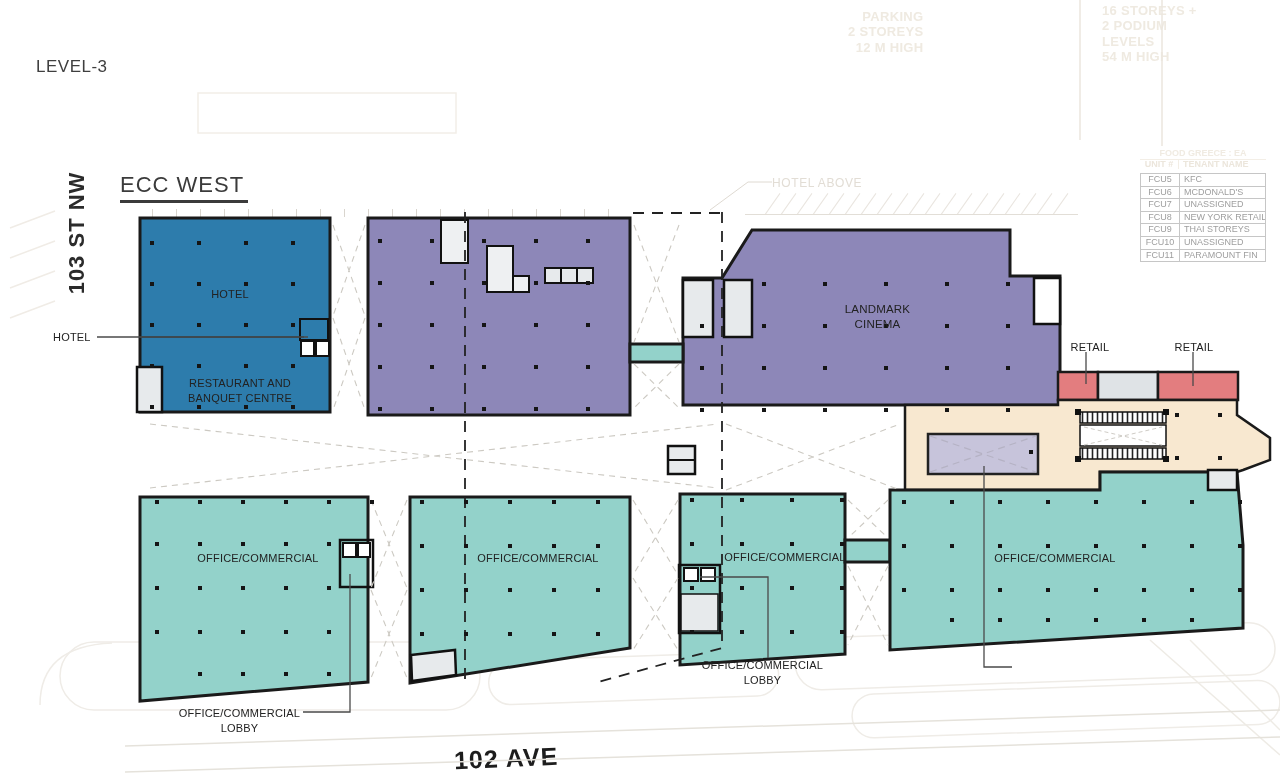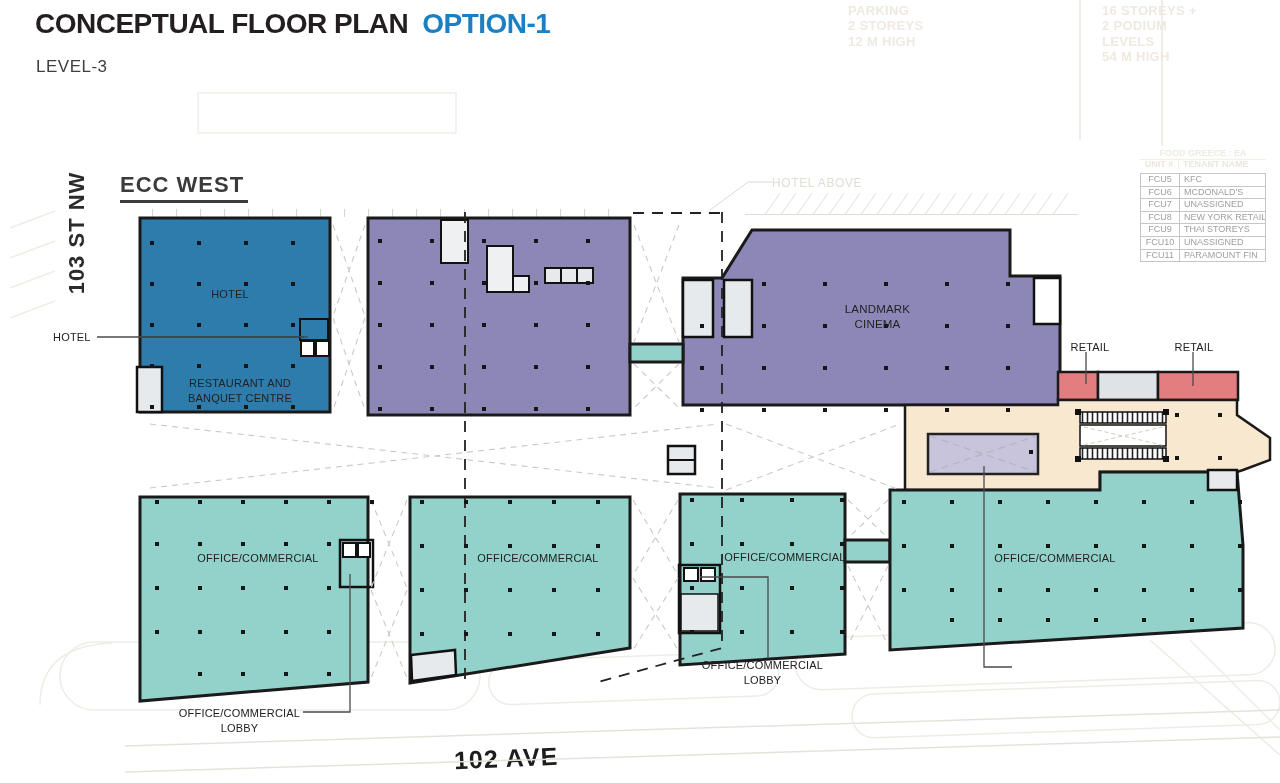--- a/index.html
+++ b/index.html
@@ -6,21 +6,21 @@
   #canvas{position:relative;width:1280px;height:783px;background:#fff;overflow:hidden;
           font-family:"Liberation Sans",sans-serif;}
   .abs{position:absolute;}
   
   .title{font-size:28px;font-weight:700;color:#231f20;letter-spacing:-.5px;white-space:nowrap;}
   .title .opt{margin-left:14px;}
   .level{font-size:17px;color:#3f3f3f;letter-spacing:.5px;}
   
   .street-v{font-size:22px;font-weight:700;color:#2b2b2b;letter-spacing:1px;white-space:nowrap;
             transform:translate(-50%,-50%) rotate(-90deg);}
-  .site-name{font-size:22px;font-weight:700;color:#3b3b3b;letter-spacing:1px;
+  .site-name{font-size:22px;font-weight:400;color:#3b3b3b;letter-spacing:1px;
              border-bottom:3px solid #3b3b3b;padding:0 4px 2px 0;}
   .street-h{font-size:25px;font-weight:700;color:#1d1d1d;letter-spacing:1px;background:#fff;
             padding:2px 12px;transform:rotate(-2.5deg);}
   
   .lbl{font-size:11px;color:#222;text-align:center;white-space:pre-line;line-height:1.32;
        letter-spacing:.2px;z-index:5;}
   .lbl-sm{font-size:10.5px;}
   .faint-note{font-size:13px;font-weight:700;color:#efeae1;line-height:1.18;white-space:pre-line;
               letter-spacing:.3px;z-index:1;}
   .faint-lbl{font-size:12px;color:#e2ddd5;letter-spacing:.6px;z-index:1;}
@@ -41,26 +41,23 @@
   .fc-cell.c0{width:38px;text-align:center;border-right:1px solid #c6c6c6;flex:none;}
   .fc-faint .fc-cell.c0{border-right:1px solid #f3eee6;}
   .fc-cell.c1{padding-left:4px;white-space:nowrap;overflow:hidden;flex:1;}
   svg{position:absolute;left:0;top:0;z-index:2;}
 </style>
 </head>
 <body>
 
 <div id="canvas">
 
-  <div class="abs title" style="left:35px;top:8px;">
-    <span>CONCEPTUAL FLOOR PLAN</span><span class="opt" style="color: rgb(27, 127, 196);">OPTION-1</span>
-  </div>
   <div class="abs level" style="left:36px;top:57px;">LEVEL-3</div>
 
-  <div class="abs faint-note" style="left:848px;top:3px;">PARKING
+  <div class="abs faint-note" style="left:848px;top:9px;text-align:right;">PARKING
 2 STOREYS
 12 M HIGH</div>
   <div class="abs faint-note" style="left:1102px;top:3px;">16 STOREYS +
 2 PODIUM
 LEVELS
 54 M HIGH</div>
   <div class="abs faint-lbl" style="left:772px;top:176px;">HOTEL ABOVE</div>
 
   <div class="abs street-v" style="left:77px;top:233px;">103 ST NW</div>
   <div class="abs site-name" style="left:120px;top:172px;">ECC WEST</div>

